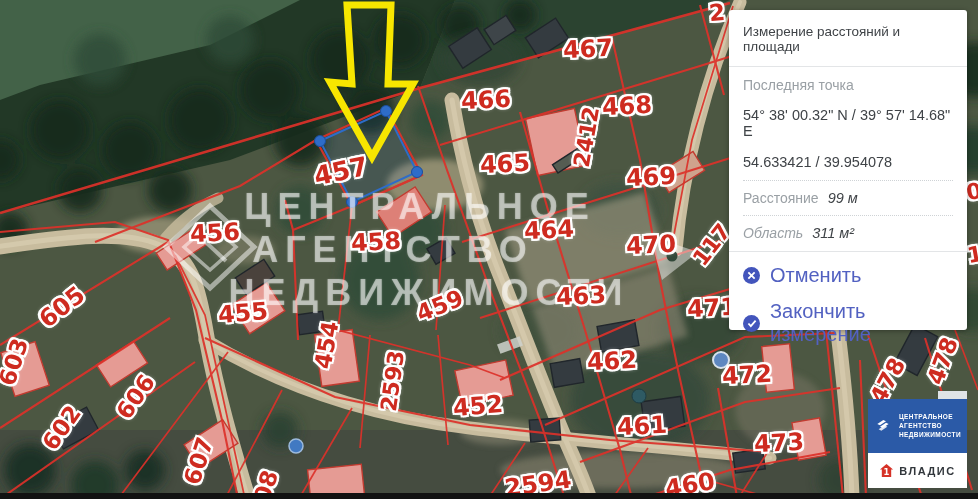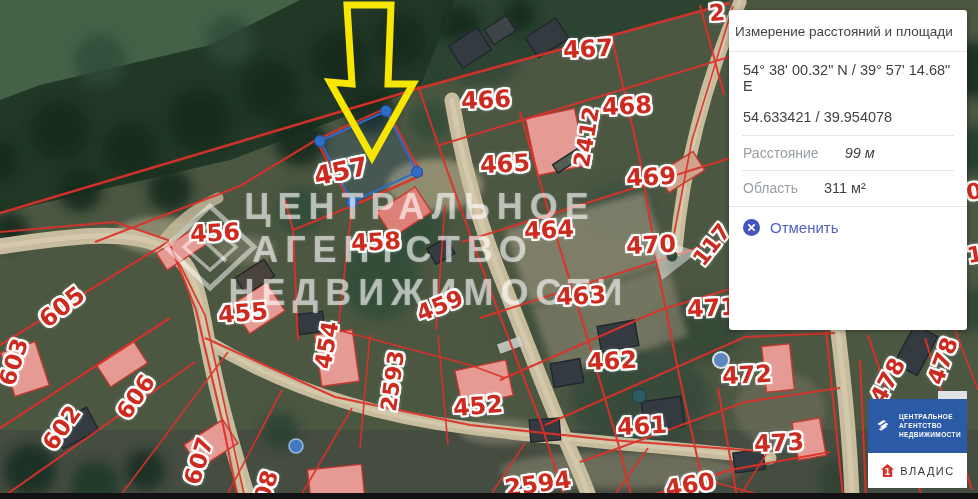--- a/index.html
+++ b/index.html
@@ -19,44 +19,44 @@
         font-family:"DejaVu Sans",sans-serif;
         text-shadow:-2px -2px 0 #fff,2px -2px 0 #fff,-2px 2px 0 #fff,2px 2px 0 #fff,
                     -2px 0 0 #fff,2px 0 0 #fff,0 -2px 0 #fff,0 2px 0 #fff,0 0 5px #fff;}
 
   svg.arrow{position:absolute;left:0;top:0;z-index:5;pointer-events:none;}
 
   
   .panel{position:absolute;left:729px;top:10px;width:238px;height:320px;z-index:10;
          background:#fff;border-radius:3px;box-shadow:0 1px 5px rgba(0,0,0,0.35);
          font-family:"Liberation Sans",sans-serif;color:#3f4347;box-sizing:border-box;}
-  .panel .inner{padding:12px 14px 0 6px;}
+  .panel .inner{padding:12px 14px 0 14px;}
   .p-title{font-size:13.5px;color:#3f4347;margin:2px 0 12px 0;}
   .hr-solid{border:none;border-top:1px solid #e3e5e7;margin:0;}
   .hr-dot{border:none;border-top:1px dotted #cfd3d6;margin:0;}
   .p-muted{color:#9aa0a5;font-size:14px;}
   .p-dark{color:#3f4347;font-size:14.5px;}
-  .p-row{display:flex;align-items:center;gap:26px;}
+  .p-row{display:flex;align-items:center;gap:9px;}
   .sec{padding:10px 14px;}
   .link-row{display:flex;align-items:center;gap:10px;margin:0 0 13px 0;cursor:pointer;}
-  .link-text{color:#5261c1;font-size:15px;}
+  .link-text{color:#5261c1;font-size:20px;}
   .cicon{width:17px;height:17px;border-radius:50%;background:#4355bc;display:flex;
          align-items:center;justify-content:center;flex:0 0 auto;}
   .cicon svg{display:block;}
 
   
   .notch{position:absolute;left:938px;top:391px;width:29px;height:9px;background:#dfe3e6;z-index:9;}
   .badge{position:absolute;left:868px;top:399px;width:99px;z-index:10;
          font-family:"Liberation Sans",sans-serif;}
   .badge-blue{height:54px;display:flex;align-items:center;gap:5px;padding:0 6px;
               box-sizing:border-box;}
   .badge-lines{display:flex;flex-direction:column;gap:1px;}
   .badge-lines div{color:#fff;font-size:6.5px;font-weight:bold;letter-spacing:0.4px;line-height:1.25;}
   .badge-white{height:35px;background:#fff;display:flex;align-items:center;justify-content:center;gap:5px;}
-  .vladis-name{font-size:11px;font-weight:normal;color:#31363b;letter-spacing:1.5px;}
+  .vladis-name{font-size:11px;font-weight:bold;color:#31363b;letter-spacing:1.5px;}
 
   .blackbar{position:absolute;left:0;bottom:0;width:978px;height:6px;background:#121212;z-index:12;}
 </style>
 </head>
 <body>
 
 <div class="stage">
 
   <svg class="map" width="978" height="499" viewBox="0 0 978 499">
     <defs>
@@ -301,46 +301,55 @@
   <svg class="arrow" width="978" height="499" viewBox="0 0 978 499">
     <path id="arrow-path" d="M 347,5 L 352,84 L 330,82 L 372,157 L 413,84 L 388,84 L 391,5 Z" fill="none" stroke="#f7e600" stroke-width="7" stroke-linejoin="miter"></path>
   </svg>
 
   <div class="panel">
     <div class="inner">
       <div class="p-title">Измерение расстояний и площади</div>
     </div>
     <hr class="hr-solid">
     <div class="sec" style="padding-bottom:6px;">
+      <div class="p-muted" style="margin-bottom:14px;">Последняя точка</div>
       <div class="p-dark" style="margin-bottom:15px;">54° 38' 00.32" N / 39° 57' 14.68" E</div>
       <div class="p-dark" style="margin-bottom:4px;">54.633421 / 39.954078</div>
     </div>
     <hr class="hr-dot" style="margin:0 14px;">
     <div class="sec" style="padding-top:9px;padding-bottom:9px;">
       <div class="p-row">
         <span class="p-muted">Расстояние</span>
         <span class="p-dark" style="font-weight:bold;font-weight:normal;font-style:italic;">99 м</span>
       </div>
     </div>
     <hr class="hr-dot" style="margin:0 14px;">
-    <div class="sec" style="padding-top:9px;padding-bottom:10px;">
+    <div class="sec" style="padding-top:9px;padding-bottom:10px;font-style:italic;">
       <div class="p-row">
         <span class="p-muted">Область</span>
         <span class="p-dark">311 м²</span>
       </div>
     </div>
     <hr class="hr-solid">
     <div class="sec" style="padding-top:12px;">
       <div class="link-row">
         <span class="cicon" style="background: rgb(67, 85, 188);">
           <svg width="9" height="9" viewBox="0 0 10 10">
             <path d="M1.5,1.5 L8.5,8.5 M8.5,1.5 L1.5,8.5" stroke="#fff" stroke-width="2" fill="none"></path>
           </svg>
         </span>
         <span class="link-text">Отменить</span>
+      </div>
+      <div class="link-row">
+        <span class="cicon" style="background: rgb(67, 85, 188);">
+          <svg width="10" height="9" viewBox="0 0 11 10">
+            <path d="M1.5,5 L4.2,8 L9.5,1.8" stroke="#fff" stroke-width="2" fill="none"></path>
+          </svg>
+        </span>
+        <span class="link-text">Закончить измерение</span>
       </div>
     </div>
   </div>
 
   <div class="notch"></div>
   <div class="badge">
     <div class="badge-blue" id="badge-blue" style="background: rgb(43, 90, 167);">
       <svg width="30" height="30" viewBox="0 0 30 30">
         <g fill="#fff">
           <polygon points="5,12 14,6 18,8 9,14"></polygon>

